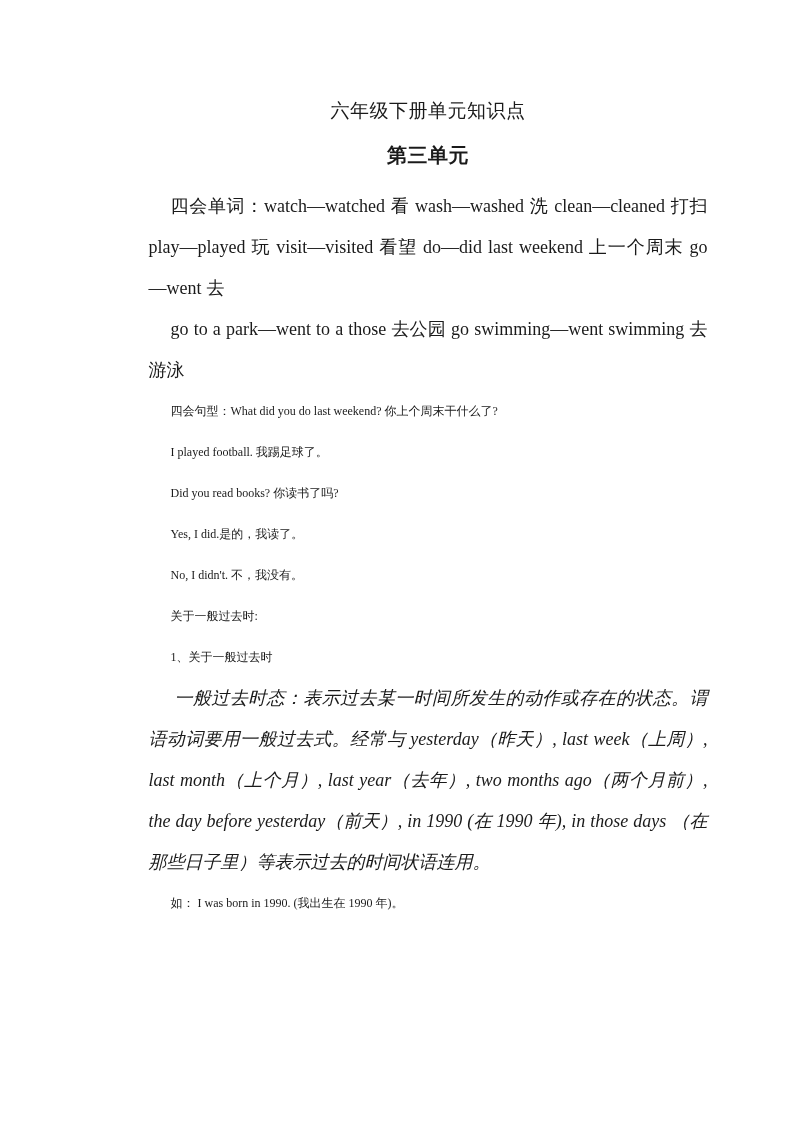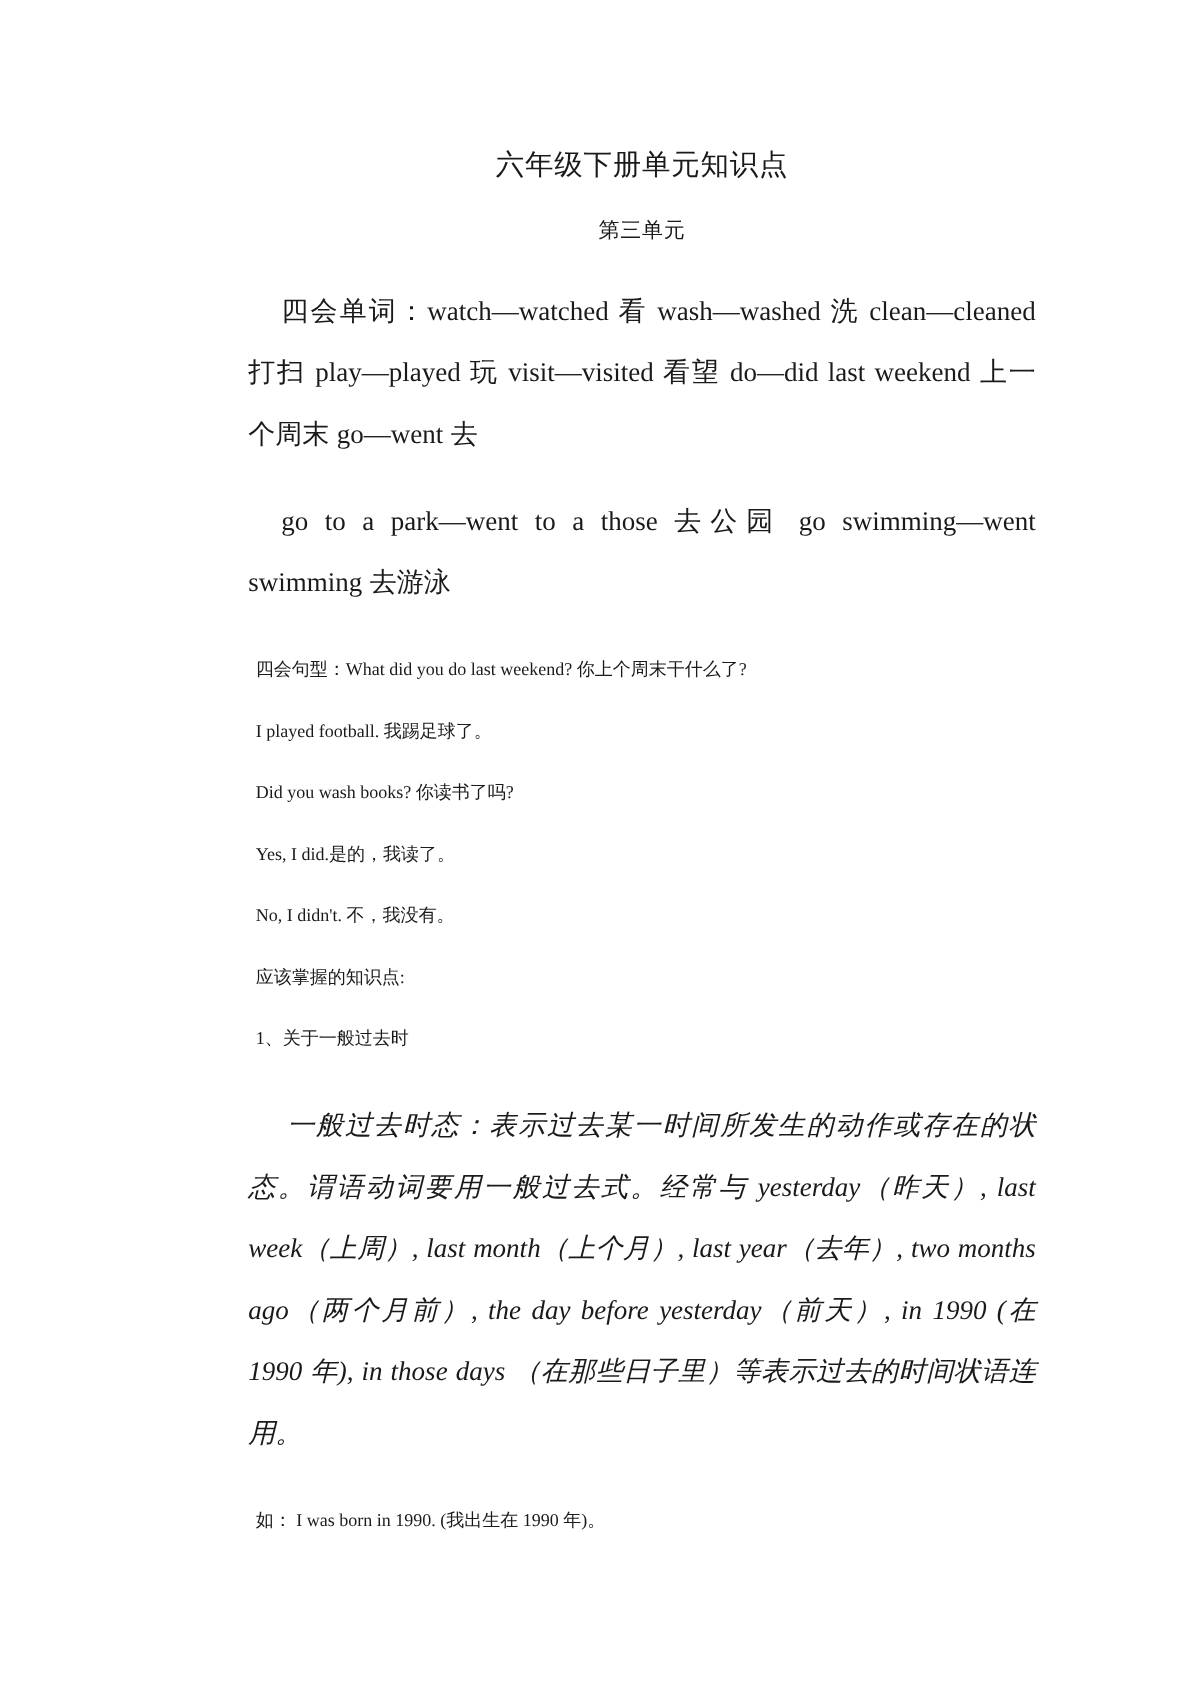--- a/index.html
+++ b/index.html
@@ -31,32 +31,32 @@
     text-align: center;
     font-size: 19px;
     line-height: 30px;
     font-weight: normal;
     margin: 0 0 14px 0;
     letter-spacing: 0.5px;
   }
 
   .unit-title {
     text-align: center;
-    font-size: 14px;
+    font-size: 20px;
     line-height: 30px;
-    font-weight: normal;
+    font-weight: bold;
     margin: 0 0 16px 0;
     letter-spacing: 0.5px;
   }
 
   
   .para {
     font-size: 18px;
     line-height: 41px;
-    margin: 17px;
+    margin: 0;
     text-align: justify;
     text-justify: inter-character;
     word-spacing: 0.5px;
   }
 
   .para.indent {
     text-indent: 22px;
   }
 
   .para.indent-big {
@@ -89,27 +89,27 @@
 
     <p class="para indent">四会单词：watch—watched 看 wash—washed 洗 clean—cleaned 打扫 play—played 玩 visit—visited 看望 do—did last weekend 上一个周末 go—went 去</p>
 
     <p class="para indent">go to a park—went to a those 去公园 go swimming—went swimming 去游泳</p>
 
 
     <p class="line indent">四会句型：What did you do last weekend? 你上个周末干什么了?</p>
 
     <p class="line indent">I played football. 我踢足球了。</p>
 
-    <p class="line indent">Did you wash books? 你读书了吗?</p>
+    <p class="line indent">Did you read books? 你读书了吗?</p>
 
     <p class="line indent">Yes, I did.是的，我读了。</p>
 
     <p class="line indent">No, I didn't. 不，我没有。</p>
 
-    <p class="line indent">应该掌握的知识点:</p>
+    <p class="line indent">关于一般过去时:</p>
 
     <p class="line indent">1、关于一般过去时</p>
 
     <p class="para indent-big">一般过去时态：表示过去某一时间所发生的动作或存在的状态。谓语动词要用一般过去式。经常与 yesterday（昨天）, last week（上周）, last month（上个月）, last year（去年）, two months ago（两个月前）, the day before yesterday（前天）, in 1990 (在 1990 年), in those days （在那些日子里）等表示过去的时间状语连用。</p>
 
     <p class="line indent">如： I was born in 1990. (我出生在 1990 年)。</p>
 
   </div>
 </div>
 

